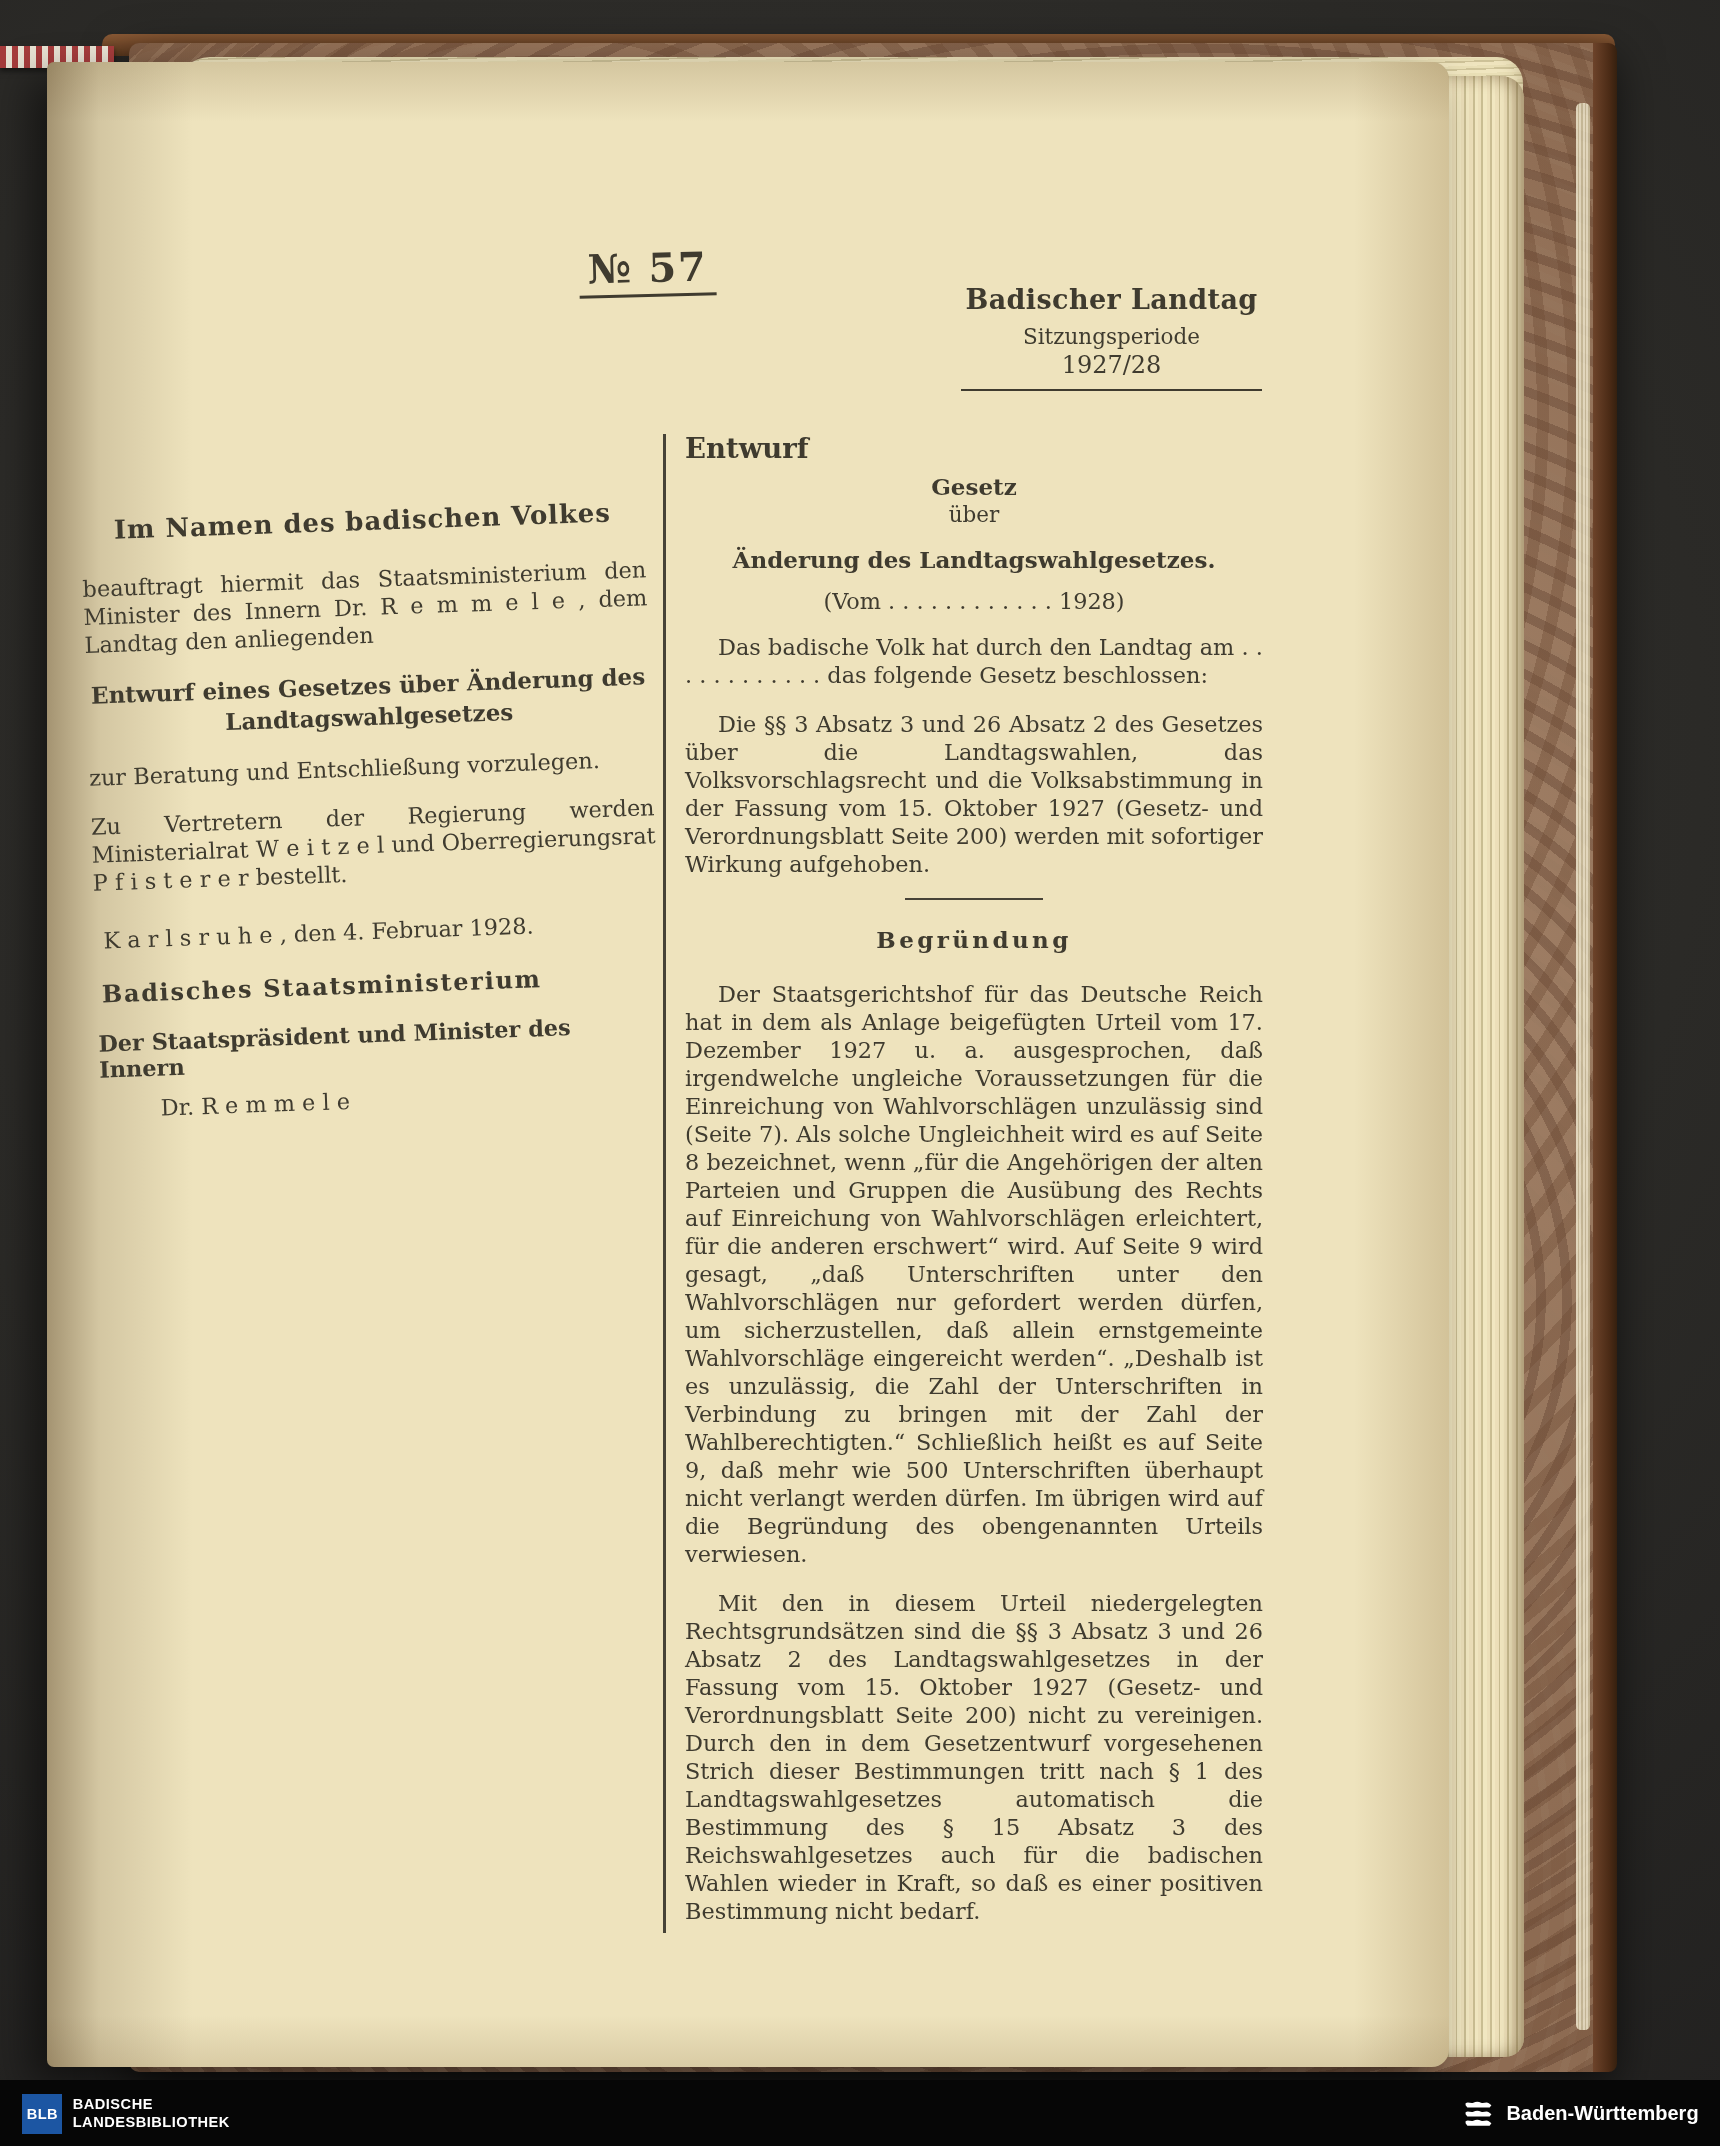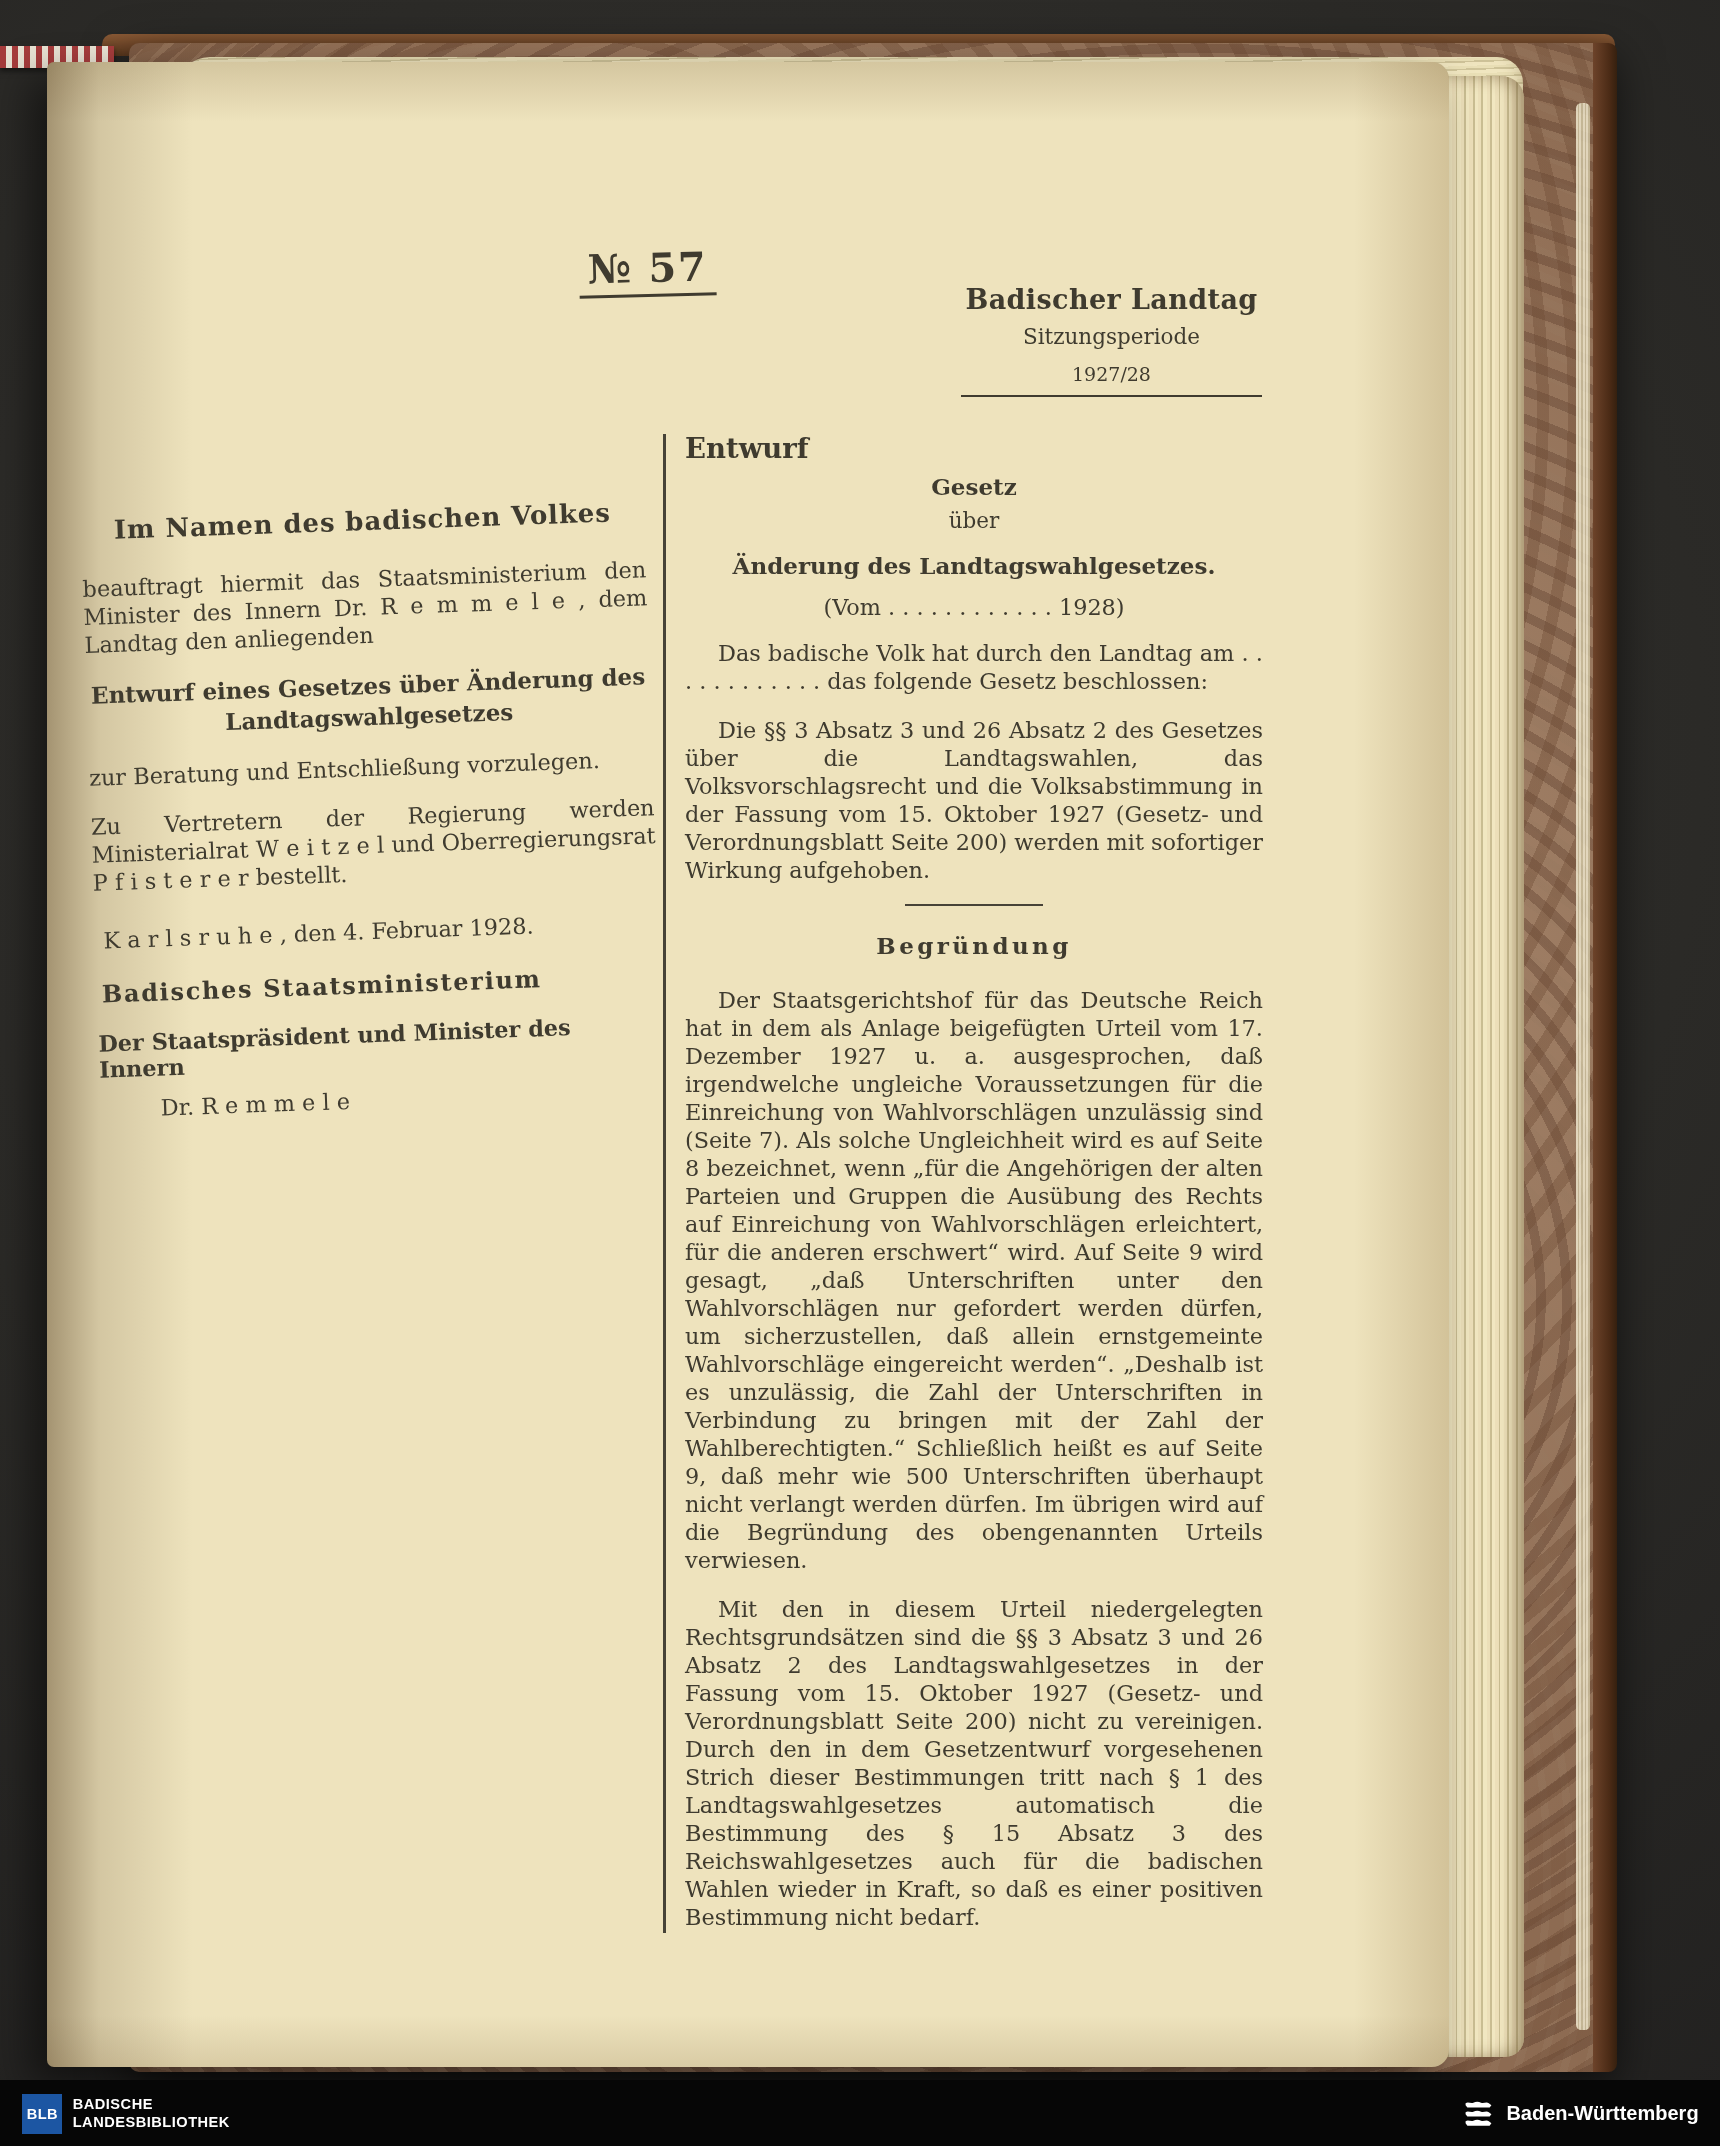--- a/index.html
+++ b/index.html
@@ -67,42 +67,42 @@
     font-size:40px;font-weight:bold;letter-spacing:1.7px;
     border-bottom:3.4px solid #3f3b2f;padding:0 8.6px 3.4px 8.6px;
     transform:rotate(-1.5deg);
   }
   .masthead{
     position:absolute;left:914px;top:222px;width:301px;text-align:center;
     padding-bottom:10.3px;border-bottom:2.6px solid #3f3b2f;
   }
   .mh-title{font-size:27px;font-weight:bold;letter-spacing:0.4px;}
   .mh-sub{font-size:21.5px;margin-top:9px;}
-  .mh-period{font-size:19px;margin-top:14px;}
+  .mh-period{font-size:24px;margin-top:2px;}
   .divider{
     position:absolute;left:616px;top:372px;width:2.6px;height:1499px;background:#474337;
   }
   .col-left{
     position:absolute;left:33px;top:454px;width:564px;
     transform:rotate(-2deg);transform-origin:left top;
   }
   .col-right{
     position:absolute;left:638px;top:370px;width:578px;
   }
   .body{font-size:22.4px;line-height:28px;margin:0 0 20.6px 0;}
   .jt{text-align:justify;}
   .ind{text-indent:33px;}
   .lc-heading{font-size:26px;font-weight:bold;text-align:center;letter-spacing:0.9px;margin:0 0 29px 0;}
   .lc-entwurf{font-size:23px;font-weight:bold;text-align:center;line-height:31px;margin:5.2px 0 22.4px 0;}
   .lc-date{font-size:22.4px;margin:31px 0 26px 8.6px;}
   .lc-ministry{font-size:24px;font-weight:bold;letter-spacing:1.7px;margin:0 0 22.4px 5.2px;}
   .lc-sigtitle{font-size:22.4px;font-weight:bold;margin:0 0 13.8px 0;}
   .lc-signame{font-size:22.4px;margin:0 0 0 60px;}
   .rc-t1{font-size:27.5px;font-weight:bold;margin-bottom:8.6px;}
-  .rc-t2{font-size:23px;font-weight:bold;text-align:center;margin-bottom:8px;}
+  .rc-t2{font-size:23px;font-weight:bold;text-align:center;margin-bottom:2px;}
   .rc-t3{font-size:21.5px;text-align:center;margin-bottom:19px;}
   .rc-t4{font-size:23px;font-weight:bold;text-align:center;margin-bottom:15.5px;}
   .rc-vom{font-size:22.4px;text-align:center;margin-bottom:19px;}
   .short-rule{width:138px;border-top:2.6px solid #474337;margin:12px auto 26px auto;}
   .rc-begr{font-size:23px;font-weight:bold;text-align:center;letter-spacing:3.4px;margin-bottom:27px;}
   
   .footer{
     position:absolute;left:0;bottom:0;width:1721px;height:67px;background:#060606;
     display:flex;align-items:center;justify-content:space-between;
     padding:0 22.4px;box-sizing:border-box;

